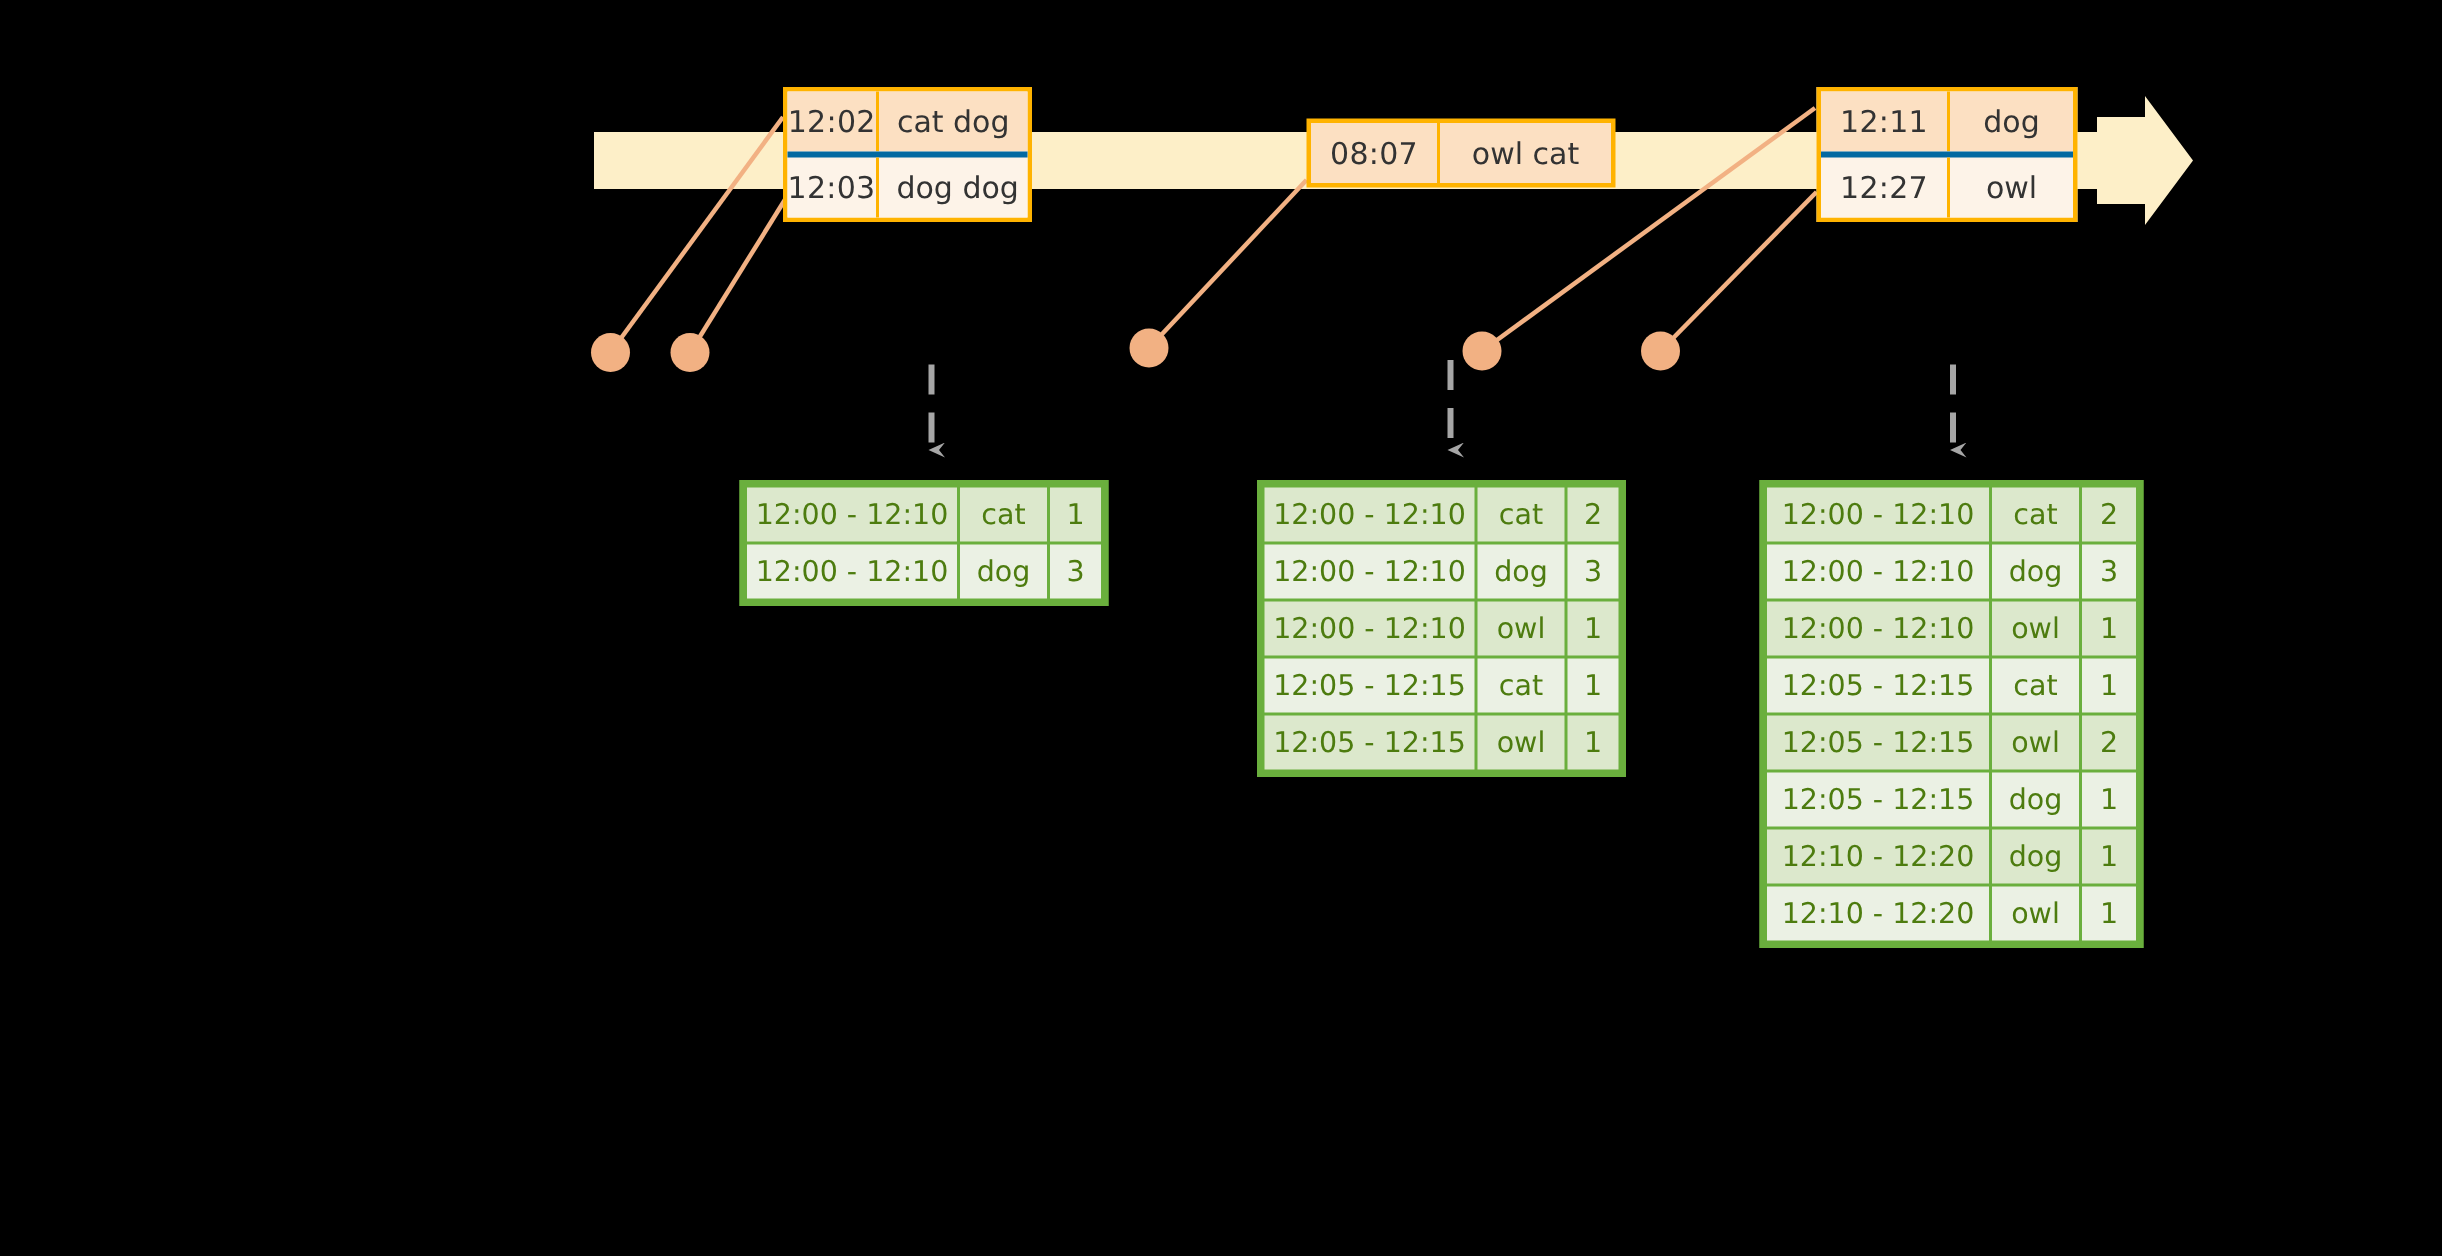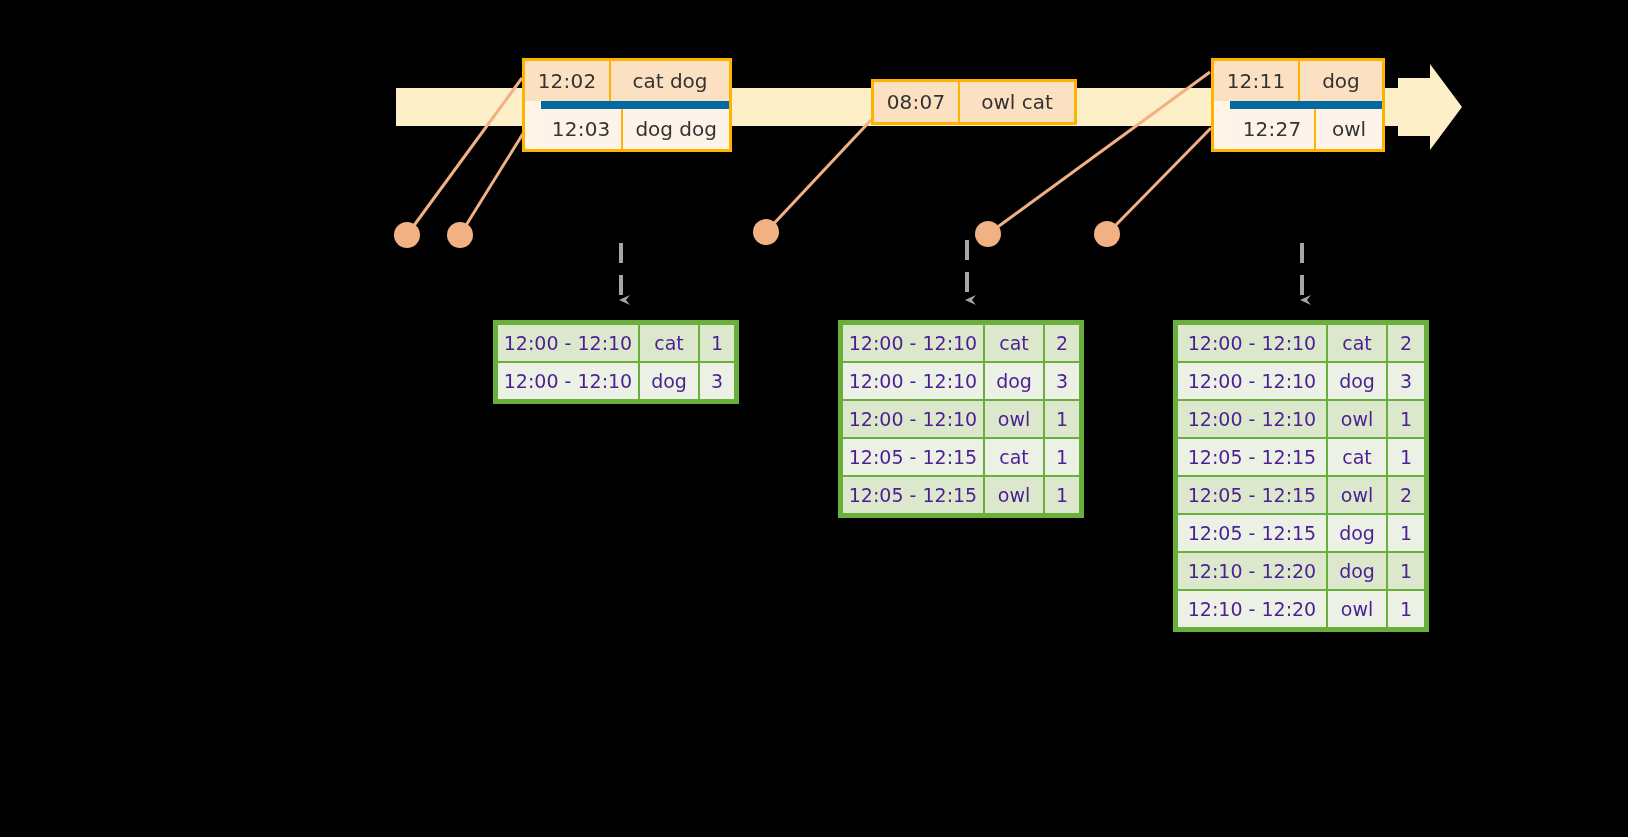--- a/index.html
+++ b/index.html
@@ -36,22 +36,21 @@
     background: #FFF4E6;
     display: flex;
     flex-direction: column;
   }
   .event-row {
     display: flex;
     flex-direction: row;
     height: 40px;
   }
   .event-row + .event-row {
-    border-top: 8px solid #0369a1;
-    margin-left: 16px;
+    border-top: 4px solid #0369a1;
   }
   .event-row.shade-a  { background: #FCE0C2; }
   .event-row.shade-b  { background: #FDF3E8; }
   .event-time {
     width: 86px;
     border-right: 2px solid #FFB300;
     box-sizing: border-box;
     display: flex;
     align-items: center;
     justify-content: center;
@@ -85,21 +84,21 @@
     display: flex;
     flex-direction: row;
     height: 36px;
     gap: 2px;
   }
   .rt-cell {
     display: flex;
     align-items: center;
     justify-content: center;
     font-size: 19px;
-    color: #4c1d95;
+    color: #4d7c0f;
     box-sizing: border-box;
     white-space: nowrap;
   }
   .rt-row.shade-a .rt-cell { background: #DCE8CC; }
   .rt-row.shade-b .rt-cell { background: #EBF1E4; }
   .rt-window { width: 140px; }
   .rt-word   { width: 58px; }
   .rt-count  { width: 34px; }
 
   .result-table.wide  .rt-window { width: 148px; }
@@ -142,21 +141,21 @@
       <circle cx="1107" cy="234" r="13"></circle>
     </g>
 
     <g stroke="#A6A6A6" stroke-width="4" stroke-dasharray="20 12" fill="none">
       <line x1="621" y1="243" x2="621" y2="300" marker-end="url(#dash-arrow-head)"></line>
       <line x1="967" y1="240" x2="967" y2="300" marker-end="url(#dash-arrow-head)"></line>
       <line x1="1302" y1="243" x2="1302" y2="300" marker-end="url(#dash-arrow-head)"></line>
     </g>
   </svg>
 
-  <div class="event-box" style="left:522px; top:58px; width:210px;">
+  <div class="event-box" style="left:522px; top:58px; width:166px;">
     <div class="event-row shade-a">
       <div class="event-time">12:02</div>
       <div class="event-words">cat dog</div>
     </div>
     <div class="event-row shade-b">
       <div class="event-time">12:03</div>
       <div class="event-words">dog dog</div>
     </div>
   </div>
 

